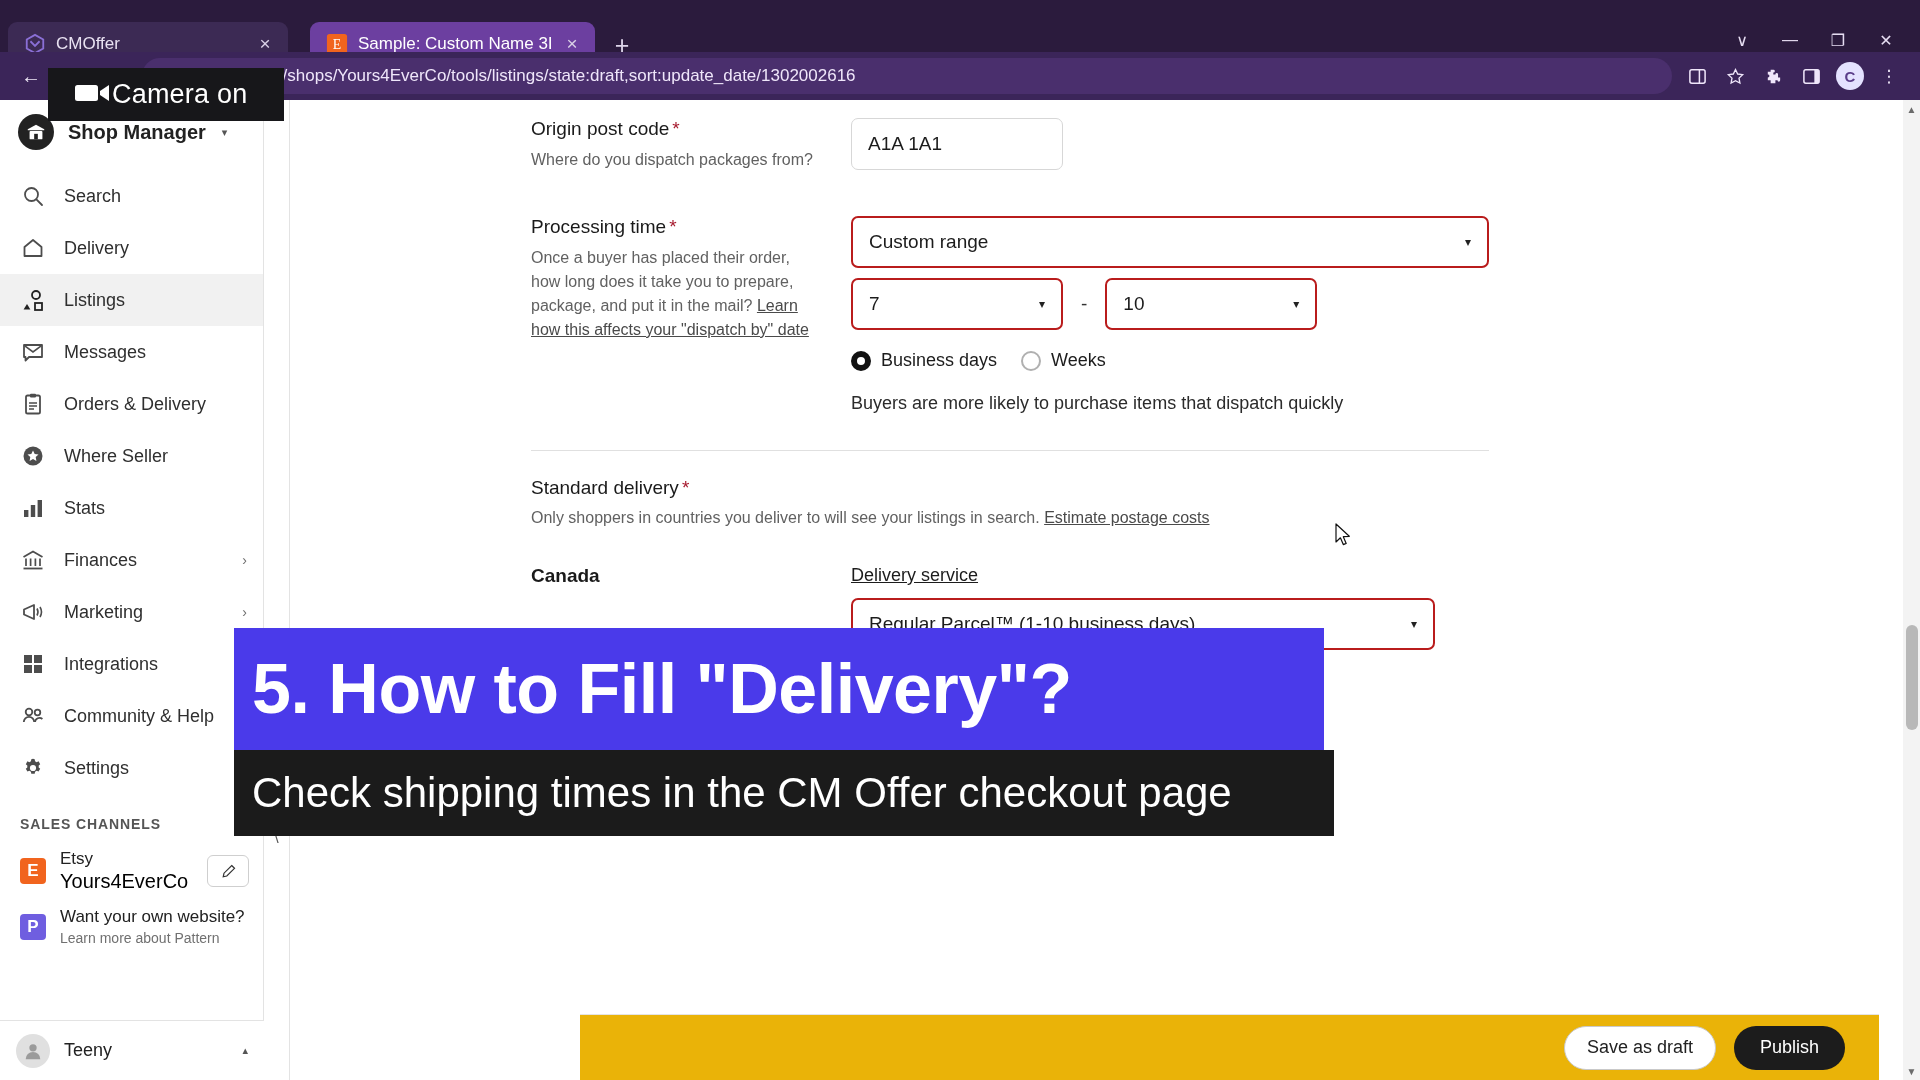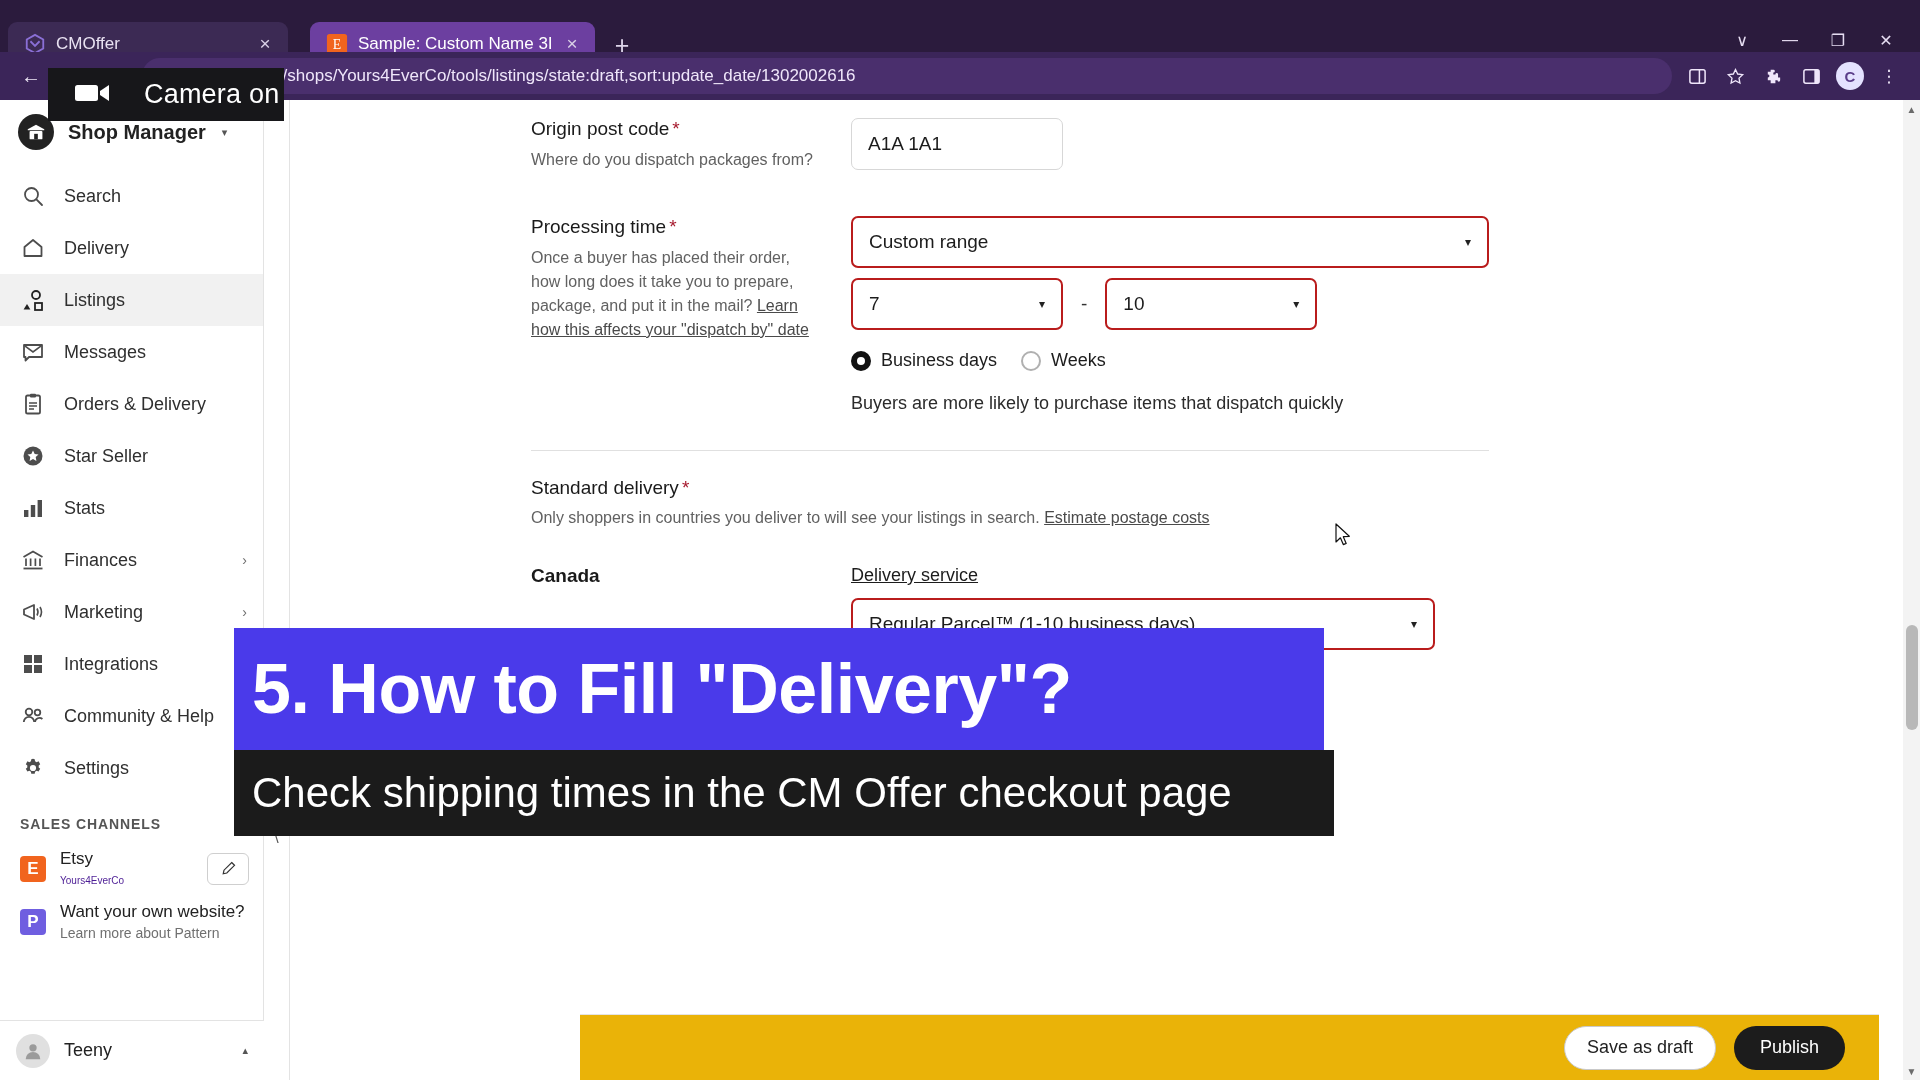--- a/index.html
+++ b/index.html
@@ -56,21 +56,21 @@
                 color: #f1eaf9; font-size: 17px; }
   .profile-av {
     width: 28px; height: 28px; border-radius: 50%; background: #e4e2ff; color: #5a3d8a;
     display: flex; align-items: center; justify-content: center; font-size: 15px; font-weight: bold;
     margin: 0 4px;
   }
 
   
   .camera-badge {
     position: absolute; left: 48px; top: 68px; width: 236px; height: 53px;
-    background: #17171a; display: flex; align-items: center; gap: 32px;
+    background: #17171a; display: flex; align-items: center; gap: 0;
     padding-left: 24px; z-index: 60;
   }
   .camera-badge .cam-label { color: #ffffff; font-size: 27px; letter-spacing: .2px; }
 
   
   .page { position: absolute; top: 100px; left: 0; width: 1920px; height: 980px; background: #fff; }
 
   
   .sidebar {
     position: absolute; left: 0; top: 0; width: 264px; height: 980px;
@@ -105,21 +105,21 @@
     display: flex; align-items: center; gap: 14px; padding: 6px 14px 6px 20px;
   }
   .channel-badge {
     width: 26px; height: 26px; flex: 0 0 26px; border-radius: 4px; color: #fff;
     font-weight: bold; font-size: 17px; display:flex; align-items:center; justify-content:center;
   }
   .channel-badge.etsy { background: #f1641e; }
   .channel-badge.pattern { background: #6f5ee0; }
   .channel-text { flex: 1 1 auto; line-height: 1.25; }
   .channel-title { font-size: 17px; color: #222; }
-  .channel-sub { font-size: 10px; color: #4c1d95; }
+  .channel-sub { font-size: 20px; color: #000000; }
   .edit-btn {
     width: 42px; height: 32px; border: 1px solid #cfcfcf; border-radius: 6px;
     display: flex; align-items: center; justify-content: center; color: #333; font-size: 14px;
     background: #fff;
   }
   .pattern-title { font-size: 17px; color: #222; }
   .pattern-sub { font-size: 14px; color: #707070; }
 
   .sidebar-footer {
     position: absolute; left: 0; bottom: 0; width: 264px; height: 60px;
@@ -400,21 +400,21 @@
           <span class="nav-label">Orders &amp; Delivery</span>
         </div>
 
         <div class="nav-item">
           <span class="nav-ic">
             <svg width="24" height="24" viewBox="0 0 24 24">
                 <circle cx="12" cy="12" r="9.5" fill="#4d4d4d"></circle>
                 <path d="M12 6.5 l1.7 3.5 3.8.5 -2.8 2.6 .7 3.8 -3.4-1.9 -3.4 1.9 .7-3.8 -2.8-2.6 3.8-.5 Z" fill="#fff"></path>
               </svg>
           </span>
-          <span class="nav-label">Star Seller</span>
+          <span class="nav-label">Where Seller</span>
         </div>
 
         <div class="nav-item">
           <span class="nav-ic">
             <svg width="24" height="24" viewBox="0 0 24 24">
                 <rect x="3" y="14" width="4.4" height="7" fill="#4d4d4d"></rect>
                 <rect x="9.8" y="9" width="4.4" height="12" fill="#4d4d4d"></rect>
                 <rect x="16.6" y="4" width="4.4" height="17" fill="#4d4d4d"></rect>
               </svg>
           </span>

